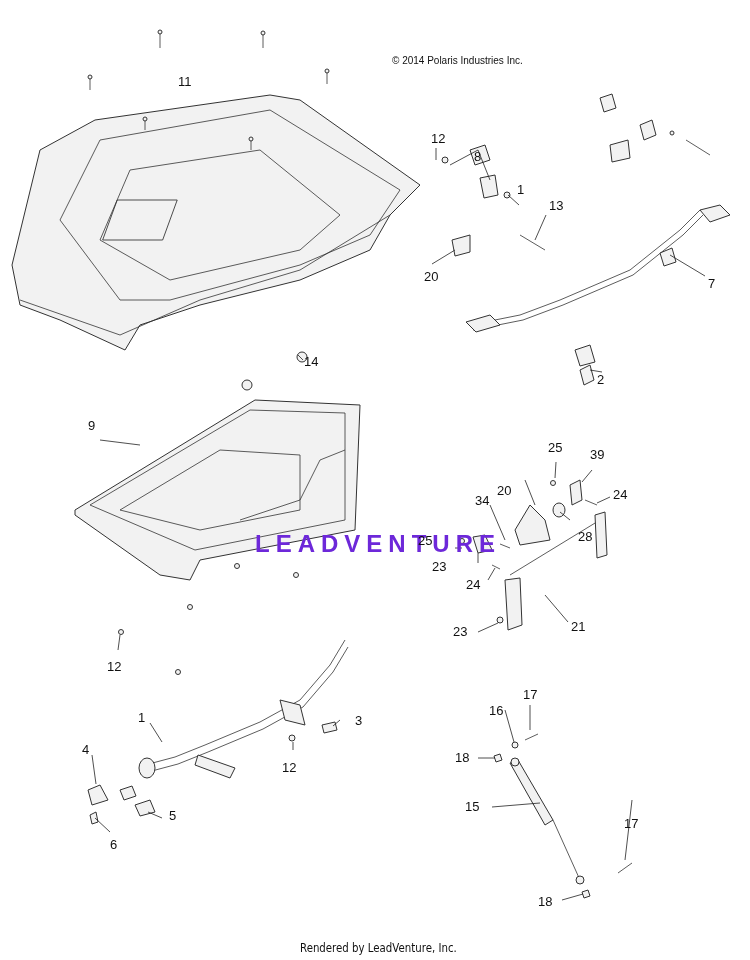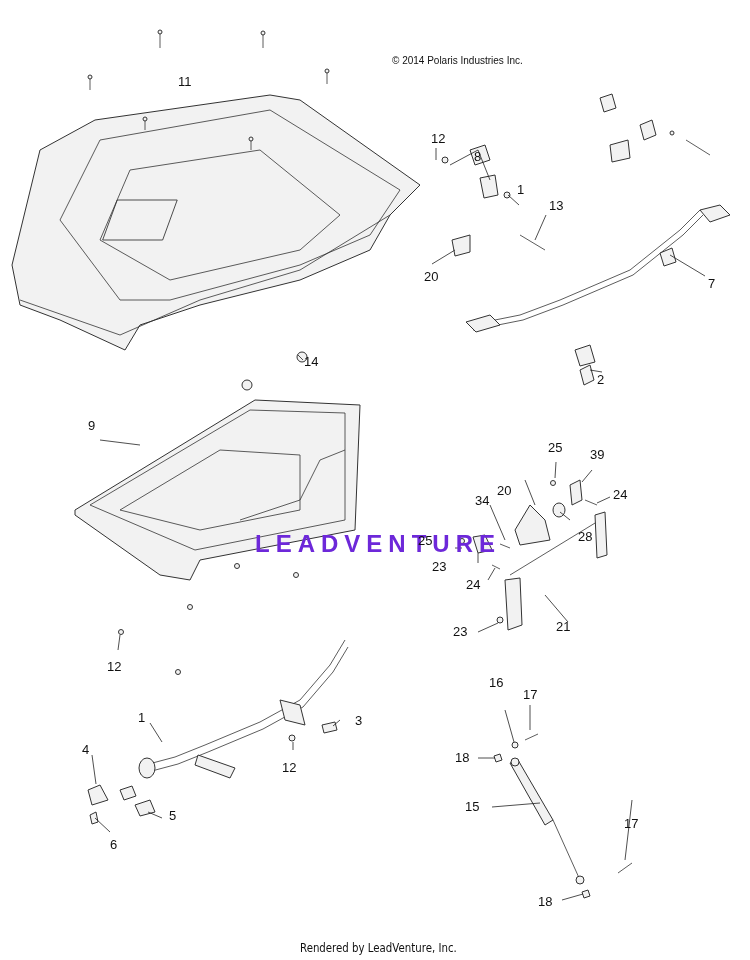--- a/index.html
+++ b/index.html
@@ -181,29 +181,29 @@
   <span class="callout" style="left:548px;top:441px">25</span>
   <span class="callout" style="left:590px;top:448px">39</span>
   <span class="callout" style="left:497px;top:484px">20</span>
   <span class="callout" style="left:613px;top:488px">24</span>
   <span class="callout" style="left:475px;top:494px">34</span>
   <span class="callout" style="left:578px;top:530px">28</span>
   <span class="callout" style="left:418px;top:534px">25</span>
   <span class="callout" style="left:432px;top:560px">23</span>
   <span class="callout" style="left:466px;top:578px">24</span>
   <span class="callout" style="left:453px;top:625px">23</span>
-  <span class="callout" style="left:556px;top:620px">21</span>
+  <span class="callout" style="left:571px;top:620px">21</span>
   <span class="callout" style="left:107px;top:660px">12</span>
   <span class="callout" style="left:138px;top:711px">1</span>
   <span class="callout" style="left:355px;top:714px">3</span>
   <span class="callout" style="left:282px;top:761px">12</span>
   <span class="callout" style="left:82px;top:743px">4</span>
   <span class="callout" style="left:169px;top:809px">5</span>
   <span class="callout" style="left:110px;top:838px">6</span>
-  <span class="callout" style="left:489px;top:676px">16</span>
+  <span class="callout" style="left:489px;top:704px">16</span>
   <span class="callout" style="left:523px;top:688px">17</span>
   <span class="callout" style="left:455px;top:751px">18</span>
   <span class="callout" style="left:465px;top:800px">15</span>
   <span class="callout" style="left:624px;top:817px">17</span>
   <span class="callout" style="left:538px;top:895px">18</span>
 
   <div class="rendered">Rendered by LeadVenture, Inc.</div>
 </div>
 
 </body></html>

